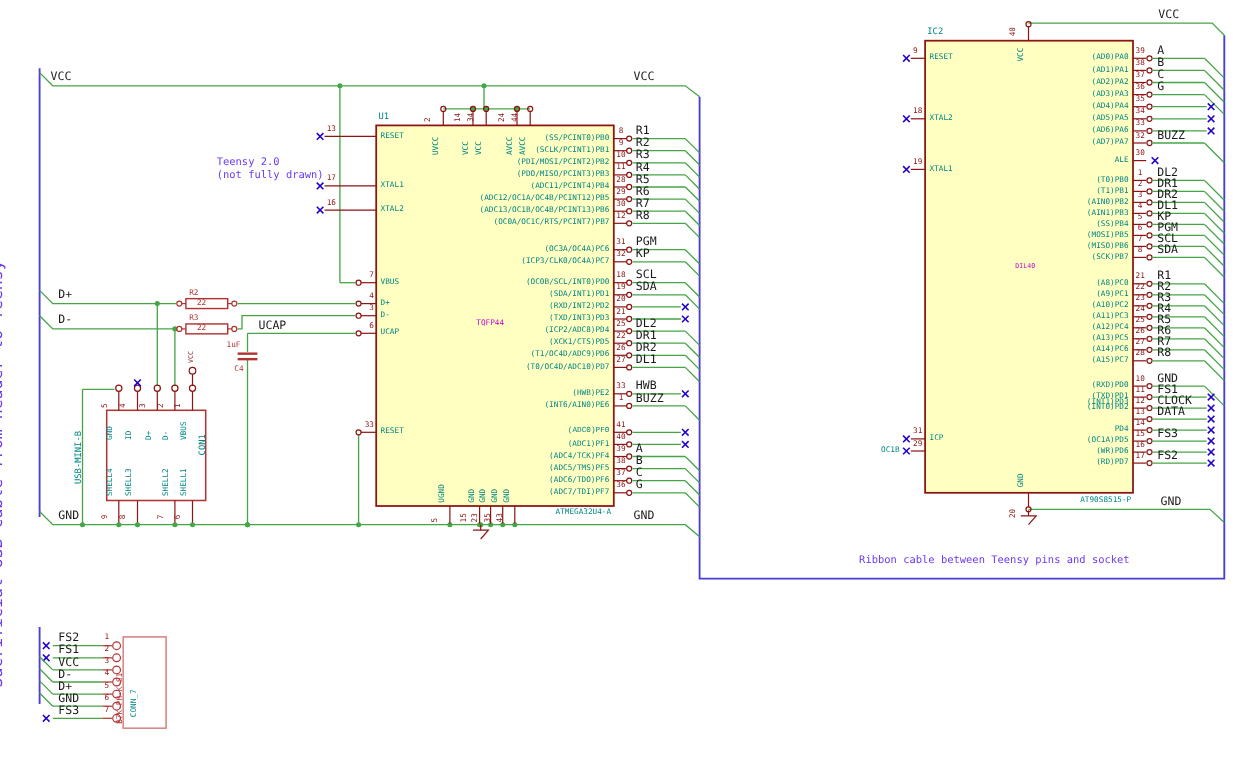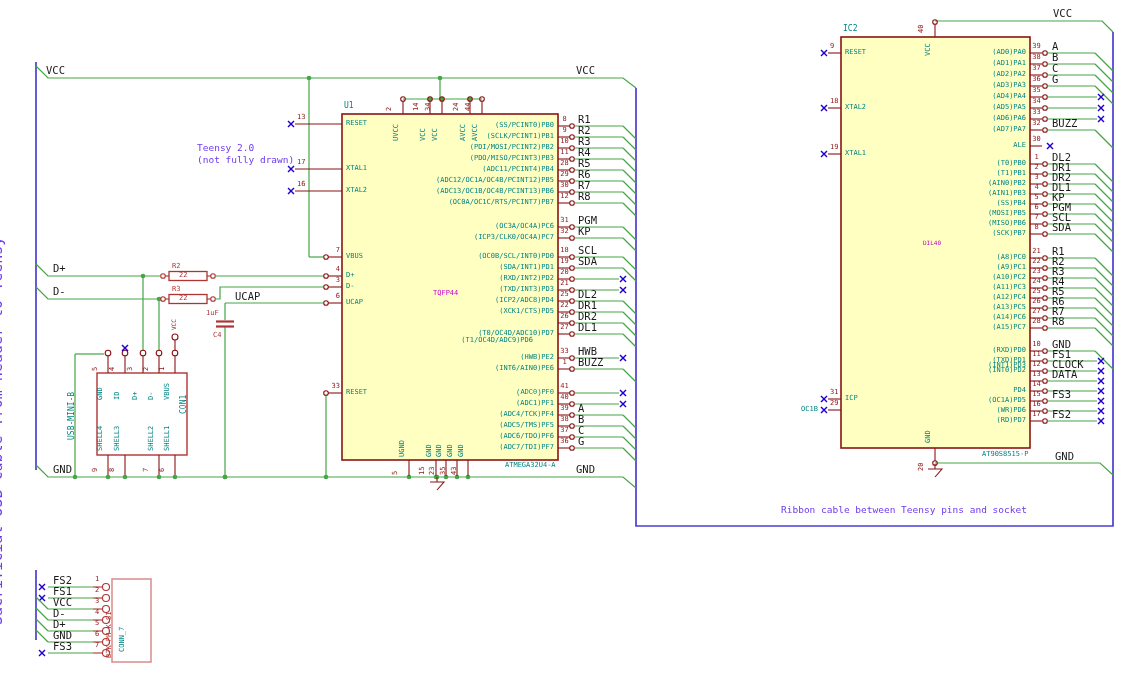--- a/index.html
+++ b/index.html
@@ -516,21 +516,21 @@
     <div class="t f7 teal" style="left: auto; top: 275px; right: 577px;">(RXD/INT2)PD2</div>
     <div class="t f7 red" style="left: 558px; top: 280px; width: 13px; text-align: center;">21</div>
     <div class="t f7 teal" style="left: auto; top: 286px; right: 577px;">(TXD/INT3)PD3</div>
     <div class="t f7 red" style="left: 558px; top: 291px; width: 13px; text-align: center;">25</div>
     <div class="t f7 teal" style="left: auto; top: 297px; right: 577px;">(ICP2/ADC8)PD4</div>
     <div class="t f10 net" style="left: 578px; top: 289px;">DL2</div>
     <div class="t f7 red" style="left: 558px; top: 302px; width: 13px; text-align: center;">22</div>
     <div class="t f7 teal" style="left: auto; top: 308px; right: 577px;">(XCK1/CTS)PD5</div>
     <div class="t f10 net" style="left: 578px; top: 300px;">DR1</div>
     <div class="t f7 red" style="left: 558px; top: 313px; width: 13px; text-align: center;">26</div>
-    <div class="t f7 teal" style="left: auto; top: 319px; right: 598px; margin-top: 18px;">(T1/OC4D/ADC9)PD6</div>
+    <div class="t f7 teal" style="left: auto; top: 319px; right: 577px;">(T1/OC4D/ADC9)PD6</div>
     <div class="t f10 net" style="left: 578px; top: 311px;">DR2</div>
     <div class="t f7 red" style="left: 558px; top: 324px; width: 13px; text-align: center;">27</div>
     <div class="t f7 teal" style="left: auto; top: 330px; right: 577px;">(T0/OC4D/ADC10)PD7</div>
     <div class="t f10 net" style="left: 578px; top: 322px;">DL1</div>
     <div class="t f7 red" style="left: 558px; top: 348px; width: 13px; text-align: center;">33</div>
     <div class="t f7 teal" style="left: auto; top: 354px; right: 577px;">(HWB)PE2</div>
     <div class="t f10 net" style="left: 578px; top: 346px;">HWB</div>
     <div class="t f7 red" style="left: 558px; top: 359px; width: 13px; text-align: center;">1</div>
     <div class="t f7 teal" style="left: auto; top: 365px; right: 577px;">(INT6/AIN0)PE6</div>
     <div class="t f10 net" style="left: 578px; top: 357px;">BUZZ</div>

